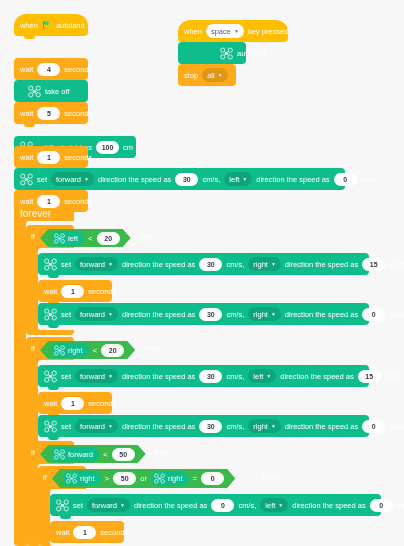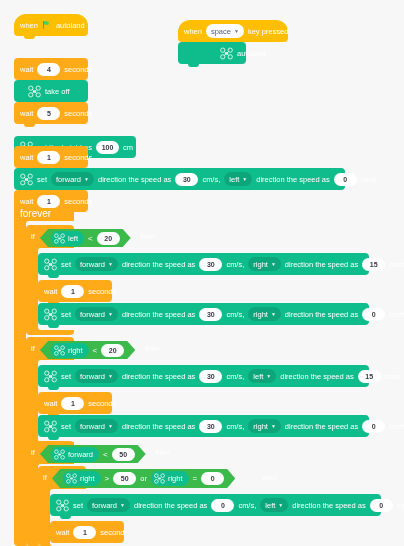--- a/index.html
+++ b/index.html
@@ -439,14 +439,21 @@
       <circle cx="3" cy="3.4" r="2.3" fill="none" stroke="#fff" stroke-width="1"></circle>
       <circle cx="11" cy="3.4" r="2.3" fill="none" stroke="#fff" stroke-width="1"></circle>
       <circle cx="3" cy="10.6" r="2.3" fill="none" stroke="#fff" stroke-width="1"></circle>
       <circle cx="11" cy="10.6" r="2.3" fill="none" stroke="#fff" stroke-width="1"></circle>
       <rect x="5.2" y="5.6" width="3.6" height="2.8" rx="1" fill="#fff"></rect>
       <path d="M4.3 4.6 L9.7 9.4 M9.7 4.6 L4.3 9.4" stroke="#fff" stroke-width=".9"></path>
     </svg>
     <span>autoland</span>
   </div>
 
+  <div class="blk control nobump" style="left:178px;top:64px;width:58px;">
+    <span class="lbl">stop</span>
+    <span class="dd">
+      <span>all</span>
+      <span class="car">▼</span>
+    </span>
+  </div>
 
 </div>
 
 </body></html>

